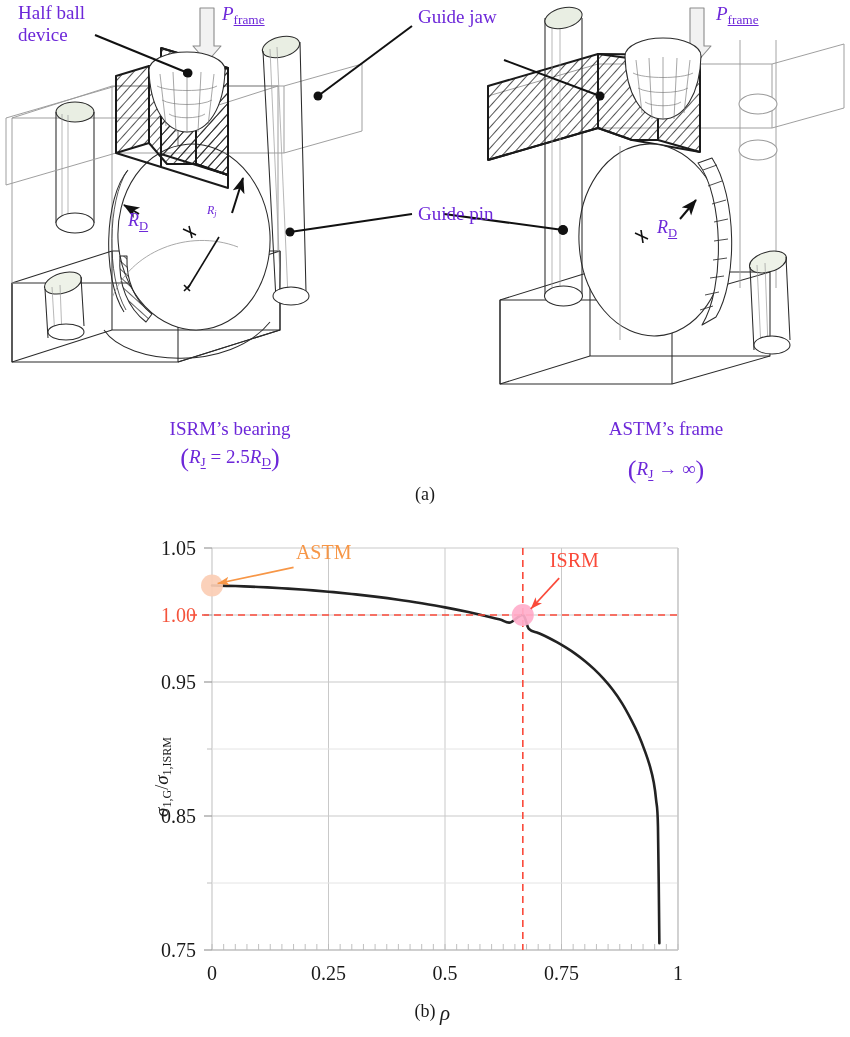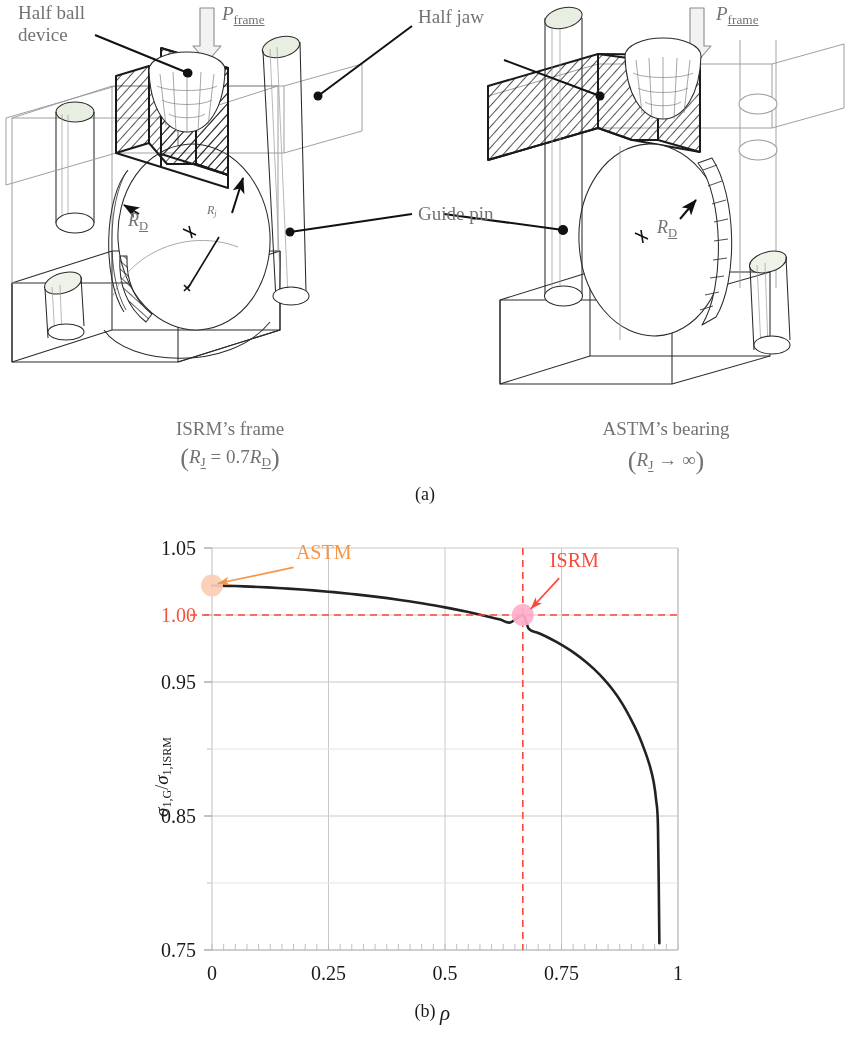--- a/index.html
+++ b/index.html
@@ -5,21 +5,21 @@
   html,body{margin:0;padding:0;background:#ffffff;}
   body{width:850px;height:1037px;position:relative;overflow:hidden;
        font-family:"Liberation Serif",serif;color:#1a1a1a;}
   .fig{position:absolute;left:0;top:0;width:850px;height:1037px;}
 
   
   #panel-a{position:absolute;left:0;top:0;width:850px;height:515px;}
   #panel-a svg{position:absolute;left:0;top:0;}
 
   .lbl{position:absolute;font-family:"Liberation Serif",serif;
-       font-size:19px;color:#737373;white-space:nowrap;line-height:1.18;}
+       font-size:19px;color:#6d28d9;white-space:nowrap;line-height:1.18;}
   .lbl.ctr{text-align:center;}
   .ital{font-style:italic;}
   .sub{font-size:0.70em;vertical-align:-0.28em;font-style:normal;text-decoration:underline;}
   .subi{font-size:0.70em;vertical-align:-0.28em;font-style:italic;}
   .paren{font-size:1.38em;font-family:"Liberation Serif",serif;vertical-align:-0.13em;}
 
   .caption{position:absolute;width:850px;text-align:center;font-size:18px;}
 
   
   #panel-b{position:absolute;left:0;top:515px;width:850px;height:522px;}
@@ -247,21 +247,21 @@
           <circle cx="563" cy="230" r="4.5" fill="#111" stroke="none"></circle>
         </g>
       </g>
     </svg>
 
     <div class="lbl" style="left:18px;top:2px;">
       <span>Half ball</span><br>
       <span>device</span>
     </div>
 
-    <div class="lbl" style="left:418px;top:6px;">Half jaw</div>
+    <div class="lbl" style="left:418px;top:6px;">Guide jaw</div>
 
     <div class="lbl" style="left:418px;top:203px;">Guide pin</div>
 
     <div class="lbl" style="left:222px;top:3px;">
       <span class="ital">P</span><span class="sub">frame</span>
     </div>
     <div class="lbl" style="left:716px;top:3px;">
       <span class="ital">P</span><span class="sub">frame</span>
     </div>
 
@@ -269,29 +269,29 @@
       <span class="ital">R</span><span class="sub">D</span>
     </div>
     <div class="lbl" style="left:207px;top:203px;font-size:12px;">
       <span class="ital">R</span><span class="subi">j</span>
     </div>
     <div class="lbl" style="left:657px;top:217px;font-size:18px;">
       <span class="ital">R</span><span class="sub">D</span>
     </div>
 
     <div class="lbl ctr" style="left:120px;top:418px;width:220px;">
-      <span>ISRM’s frame</span><br>
+      <span>ISRM’s bearing</span><br>
       <span style="display:inline-block;margin-top:3px;">
-        <span class="paren">(</span><span class="ital">R</span><span class="sub">J</span><span> = 0.7</span><span class="ital">R</span><span class="sub">D</span><span class="paren">)</span>
+        <span class="paren">(</span><span class="ital">R</span><span class="sub">J</span><span> = 2.5</span><span class="ital">R</span><span class="sub">D</span><span class="paren">)</span>
       </span>
     </div>
 
     <div class="lbl ctr" style="left:556px;top:418px;width:220px;">
-      <span>ASTM’s bearing</span><br>
-      <span style="display:inline-block;margin-top:6px;">
+      <span>ASTM’s frame</span><br>
+      <span style="display:inline-block;margin-top:15px;">
         <span class="paren">(</span><span class="ital">R</span><span class="sub">J</span><span> → ∞</span><span class="paren">)</span>
       </span>
     </div>
 
     <div class="caption" style="top:484px;">(a)</div>
   </div>
 
   <div id="panel-b">
     <svg id="chart-svg" width="850" height="522" viewBox="0 0 850 522">
       <g>

